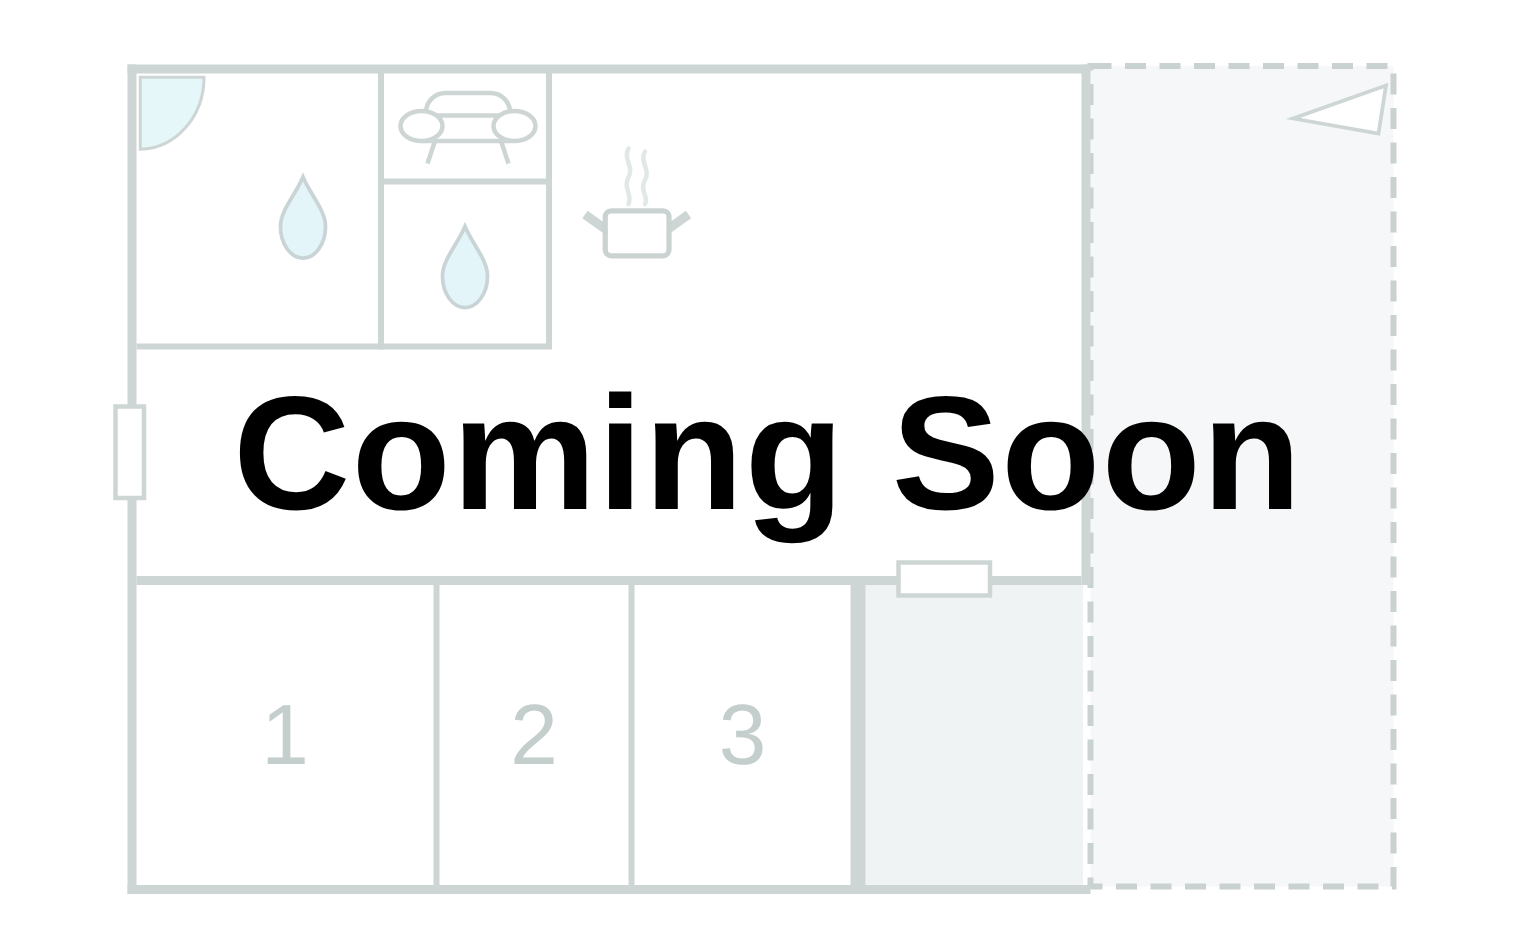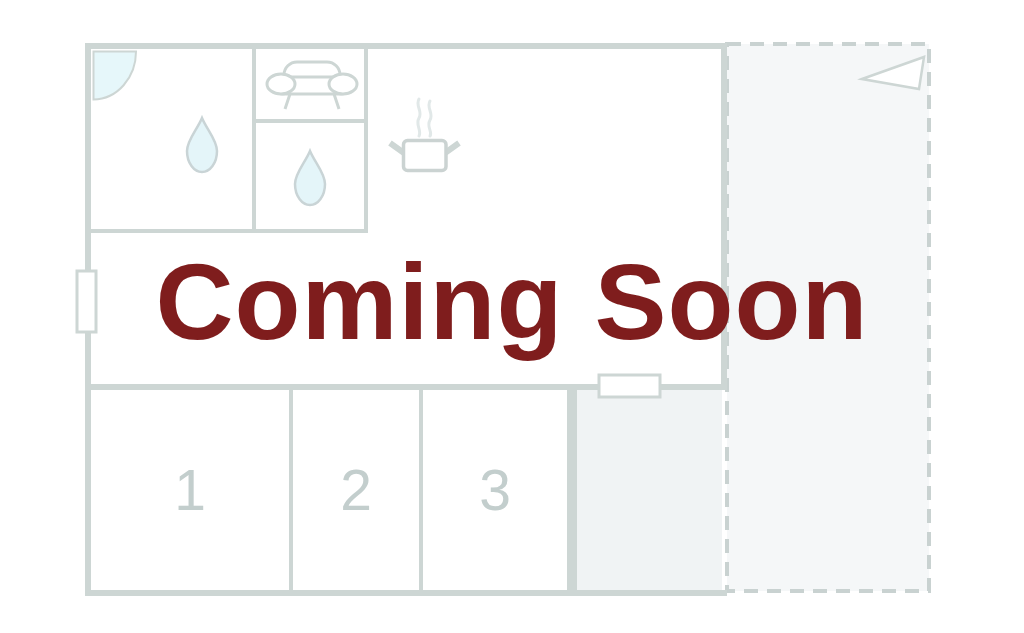--- a/index.html
+++ b/index.html
@@ -77,15 +77,15 @@
       <line x1="404" y1="153" x2="390" y2="143" stroke="#cdd6d4" stroke-width="6"></line>
       <line x1="445" y1="153" x2="459" y2="143" stroke="#cdd6d4" stroke-width="6"></line>
       <rect x="403.5" y="140.5" width="42.5" height="30" rx="4" fill="#ffffff" stroke="#cbd3d2" stroke-width="3.5"></rect>
     </g>
   </svg>
 
   <div class="room-label r1">1</div>
   <div class="room-label r2">2</div>
   <div class="room-label r3">3</div>
 
-  <h1 class="coming-soon" style="color: #7f1d1d;">Coming Soon</h1>
+  <h1 class="coming-soon" style="color: #000000;">Coming Soon</h1>
 
 </div>
 
 </body></html>

